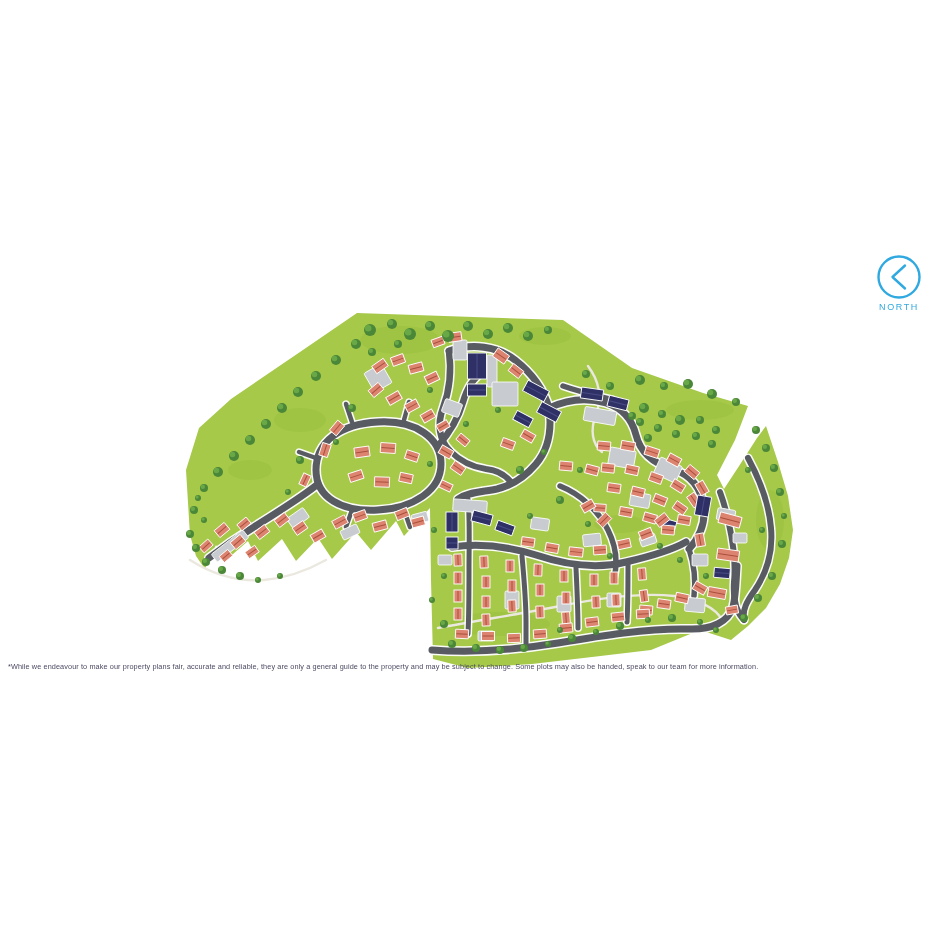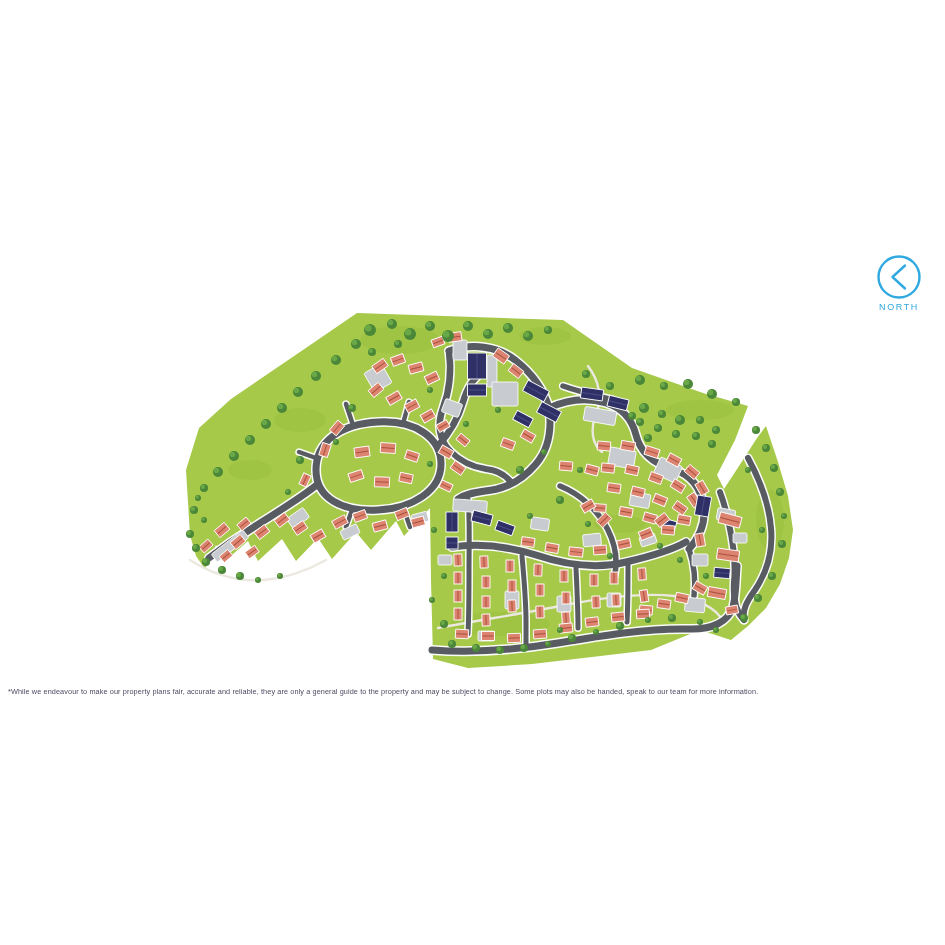--- a/index.html
+++ b/index.html
@@ -2,21 +2,21 @@
 <html><head>
 <meta charset="utf-8">
 <style>
   html,body{margin:0;padding:0;background:#ffffff;}
   body{font-family:"Liberation Sans", sans-serif;}
   .stage{position:relative;width:945px;height:945px;background:#ffffff;overflow:hidden;border-radius:17px;}
   .map-svg{position:absolute;left:0;top:0;}
   .north-control{position:absolute;left:875px;top:253px;width:48px;text-align:center;cursor:pointer;}
   .north-circle{display:block;margin:0 auto;}
   .north-label{margin-top:1px;font-size:9px;letter-spacing:1.6px;color:#2fa9e0;font-weight:400;}
-  .disclaimer{position:absolute;left:8px;top:687px;font-size:7.3px;color:#4c4b63;letter-spacing:.1px;white-space:nowrap;}
+  .disclaimer{position:absolute;left:8px;top:662px;font-size:7.3px;color:#4c4b63;letter-spacing:.1px;white-space:nowrap;}
 </style>
 </head>
 <body>
 
 <div class="stage">
   <svg class="map-svg" id="site-map" width="945" height="945" viewBox="0 0 945 945" xmlns="http://www.w3.org/2000/svg">
     <g id="layer-parcels">
         <polygon points="357,313 563,320 632,368 703,393 748,406 735,440 717,475 724,489 741,463 757,438 766,426 778,462 788,496 793,530 789,558 780,584 766,608 748,626 731,640 700,630 651,650 592,657 532,664 468,668 433,659 431,580 430,508 404,536 396,521 371,550 356,532 332,559 318,538 296,561 282,539 258,561 248,541 225,561 216,545 205,569 196,556 190,535 186,470 199,428 231,399 300,352" fill="#a6c94a"></polygon>
       </g>
     <g id="layer-mottle">

